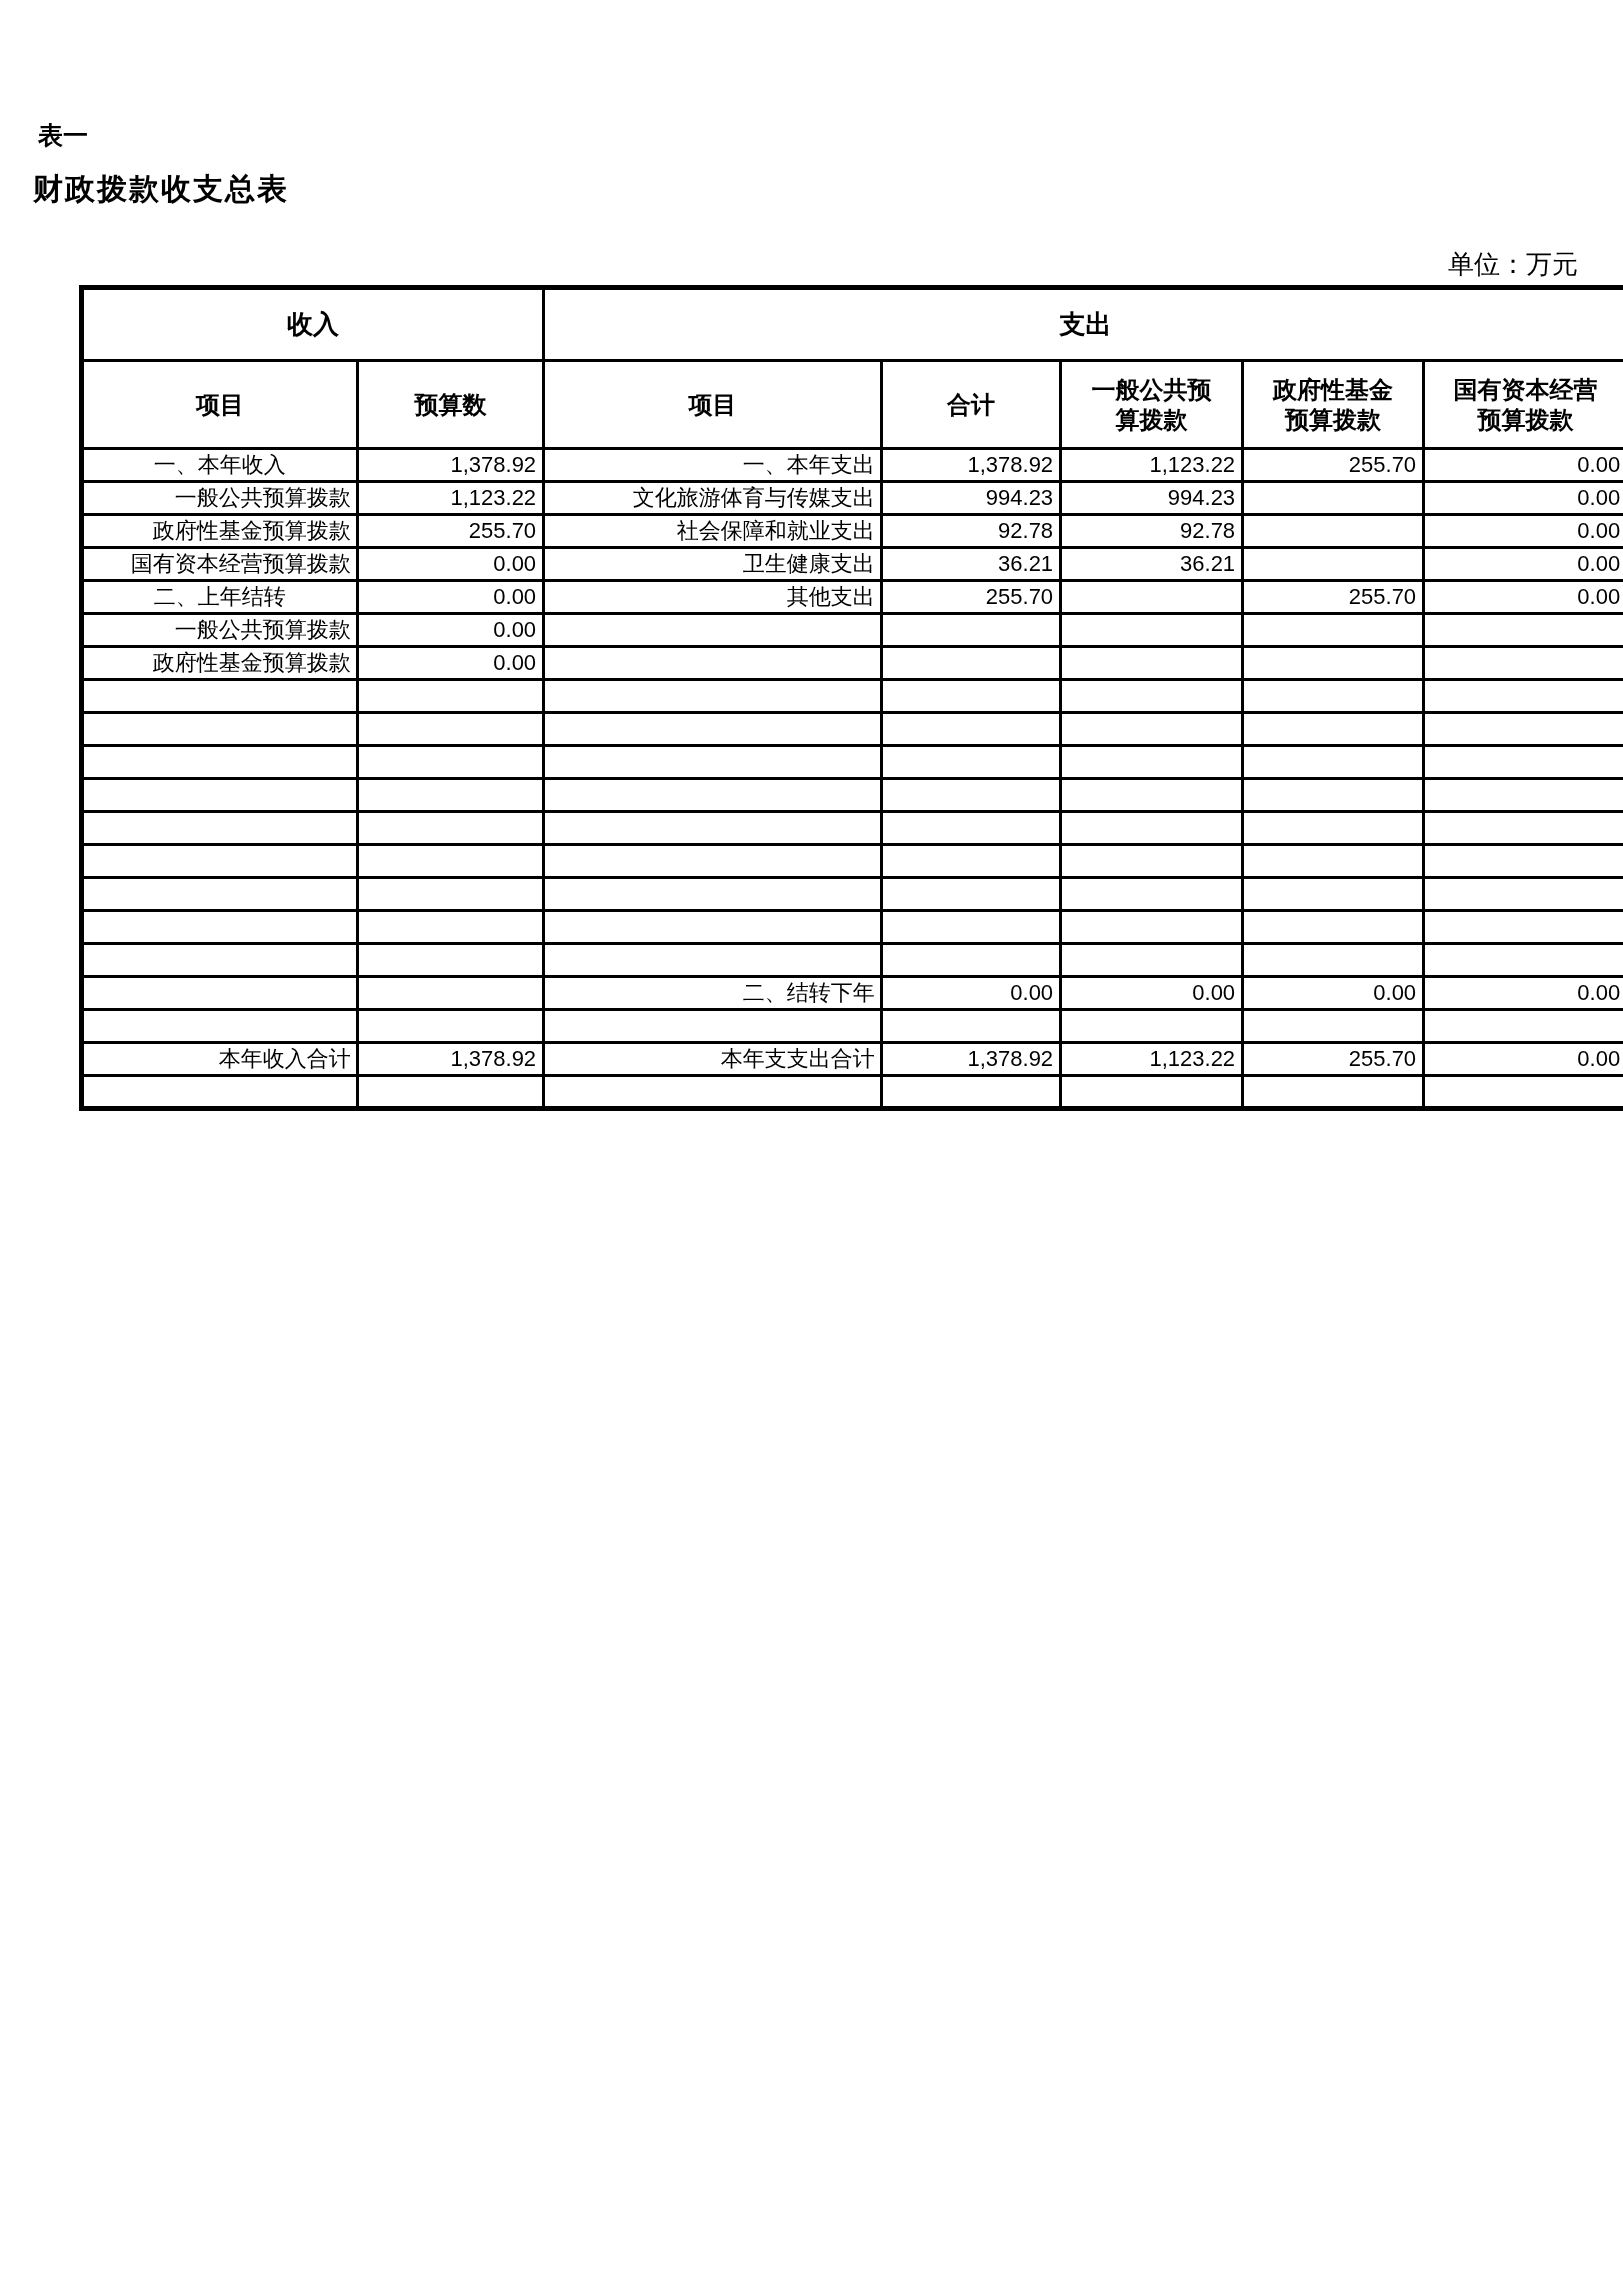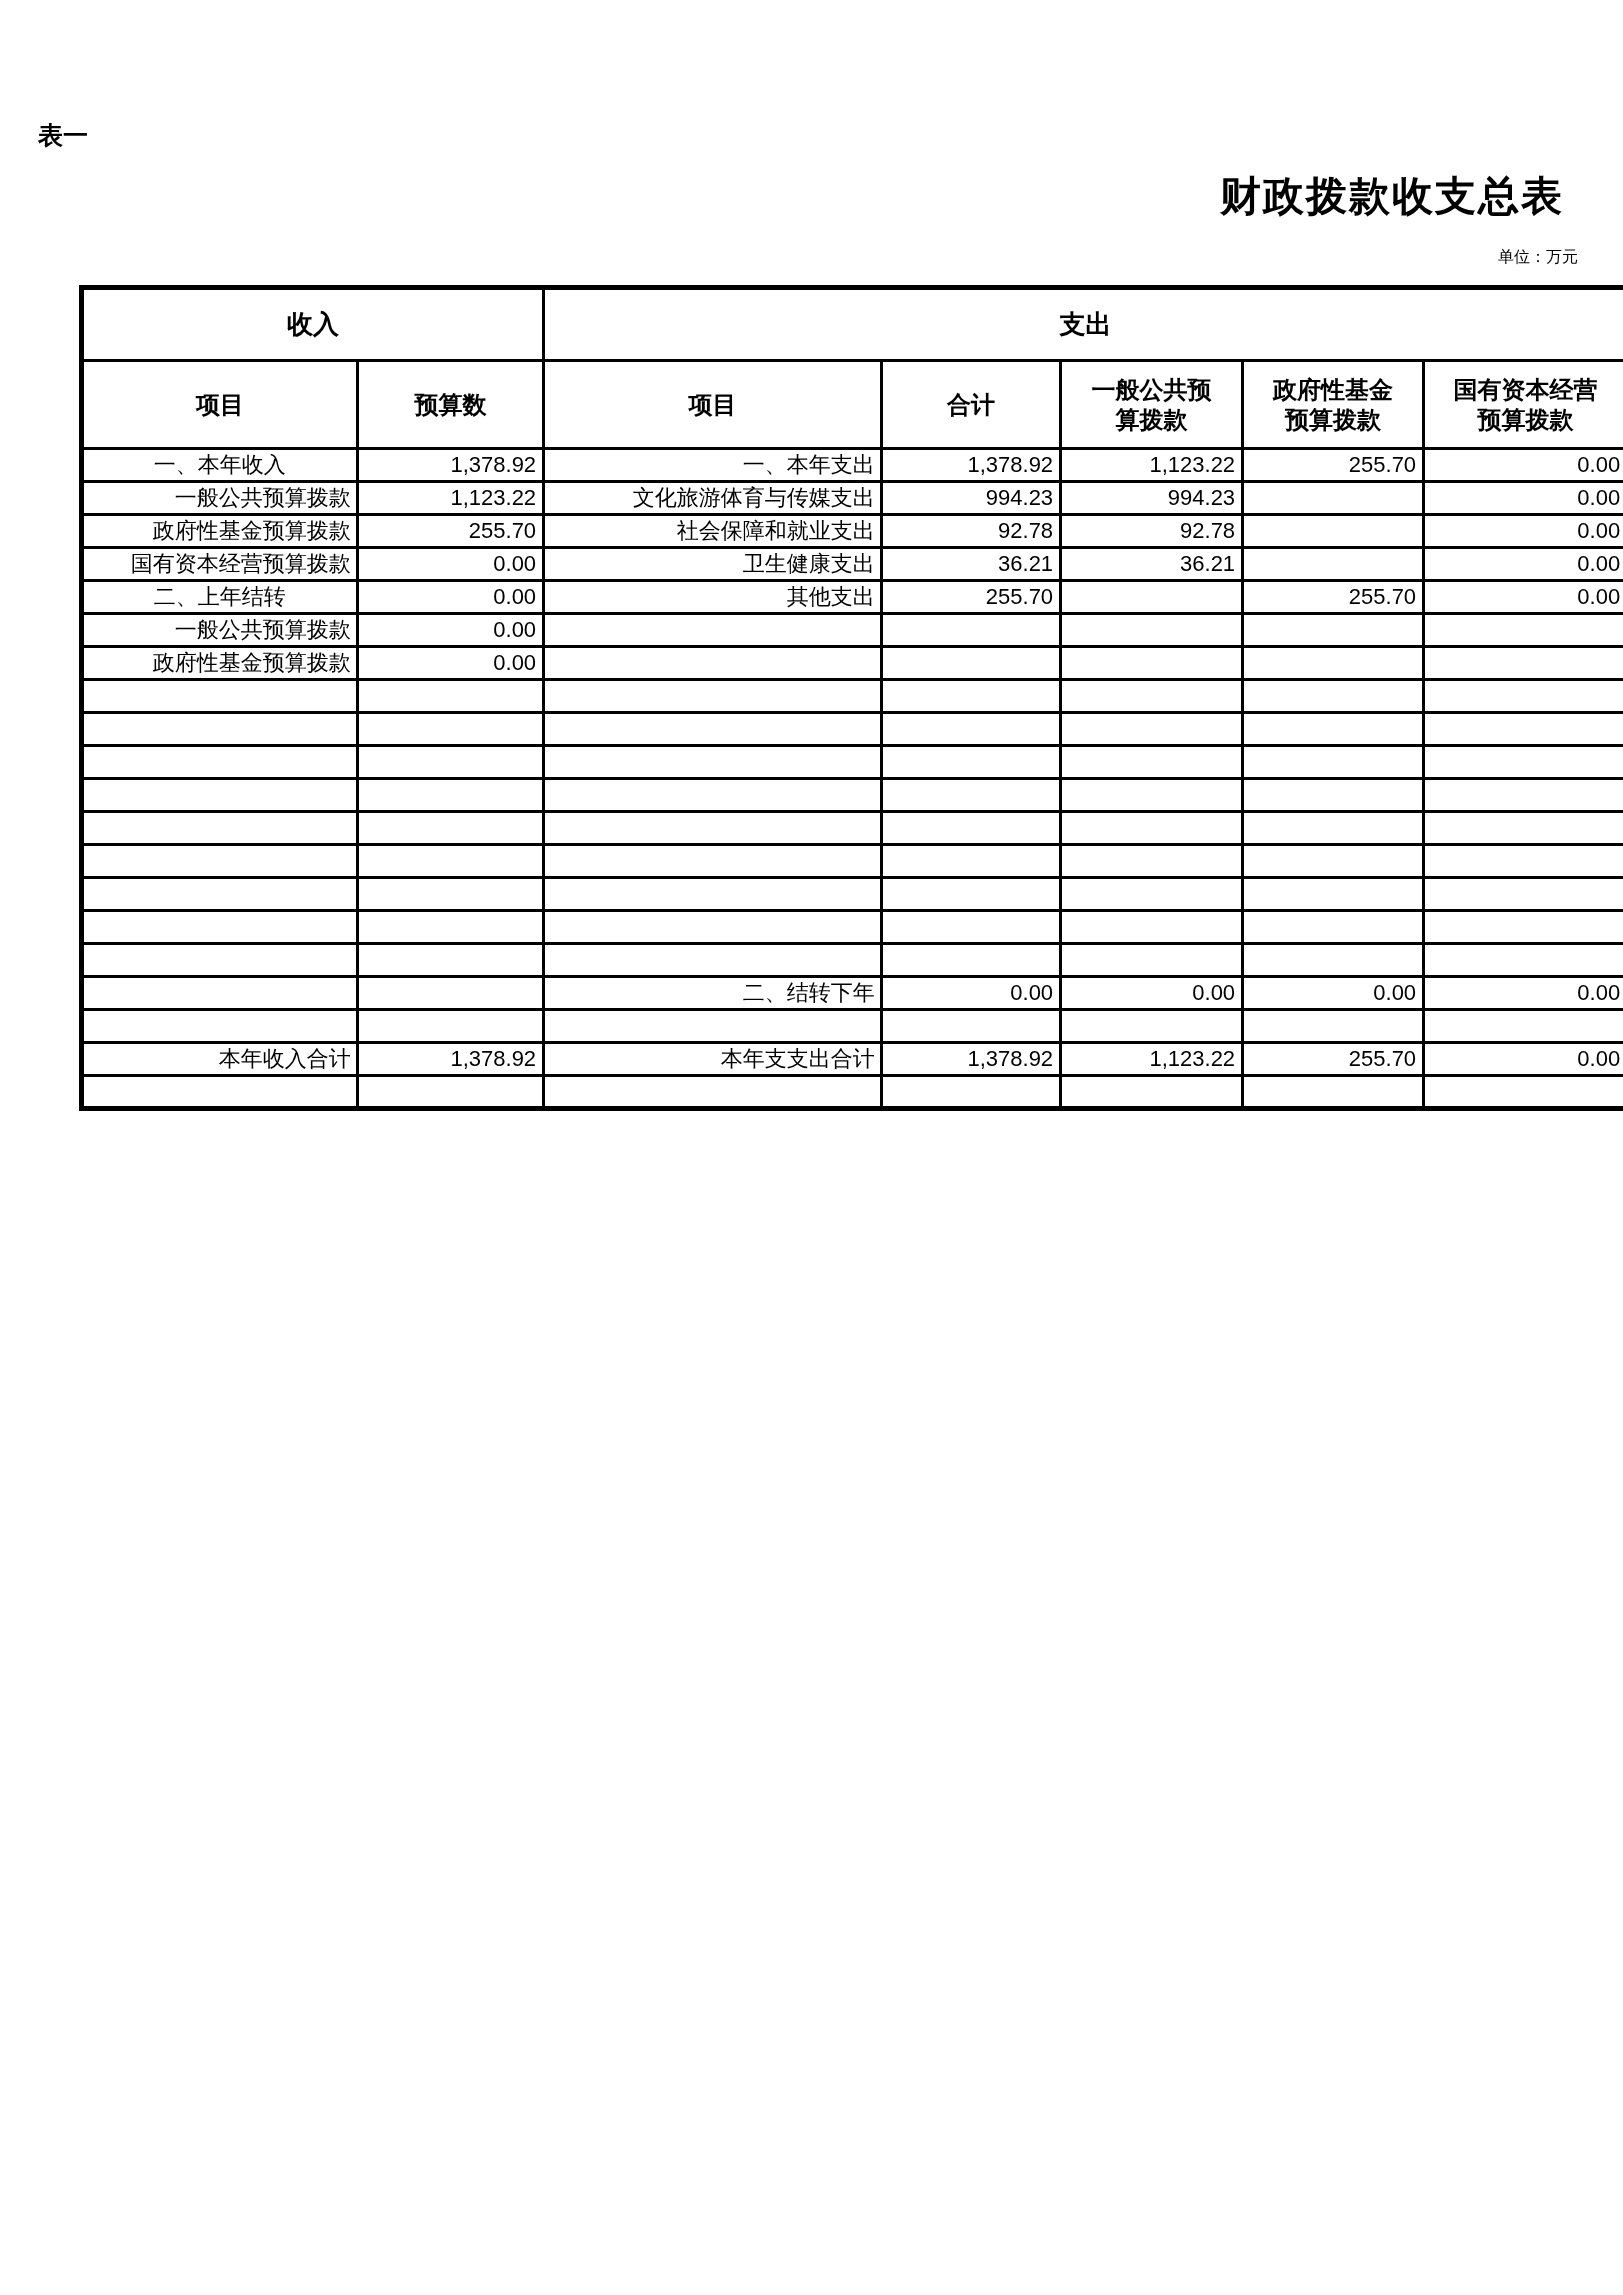--- a/index.html
+++ b/index.html
@@ -8,27 +8,27 @@
     background: #ffffff; color: #000000;
     font-family: "Liberation Sans", "DejaVu Sans", sans-serif;
   }
   .sheet { position: relative; width: 1623px; height: 2295px; overflow: hidden; }
 
   .table-label {
     position: absolute; left: 38px; top: 119px;
     font-size: 25px; font-weight: bold;
   }
   .page-title {
-    position: absolute; left: 18px; top: 169px; width: 1546px;
-    text-align: right; font-size: 41px; font-weight: bold;
+    position: absolute; left: 33px; top: 169px; width: 1546px;
+    text-align: left; font-size: 30px; font-weight: bold;
     letter-spacing: 2px;
   }
   .unit-note {
     position: absolute; top: 247px; right: 45px;
-    font-size: 16px;
+    font-size: 26px;
   }
 
   table.budget {
     position: absolute; left: 33px; top: 285px;
     width: 1546px;
     border-collapse: collapse; table-layout: fixed;
     border: 5.2px solid #000;
     margin-left: 46px;
   }
   table.budget th, table.budget td {

